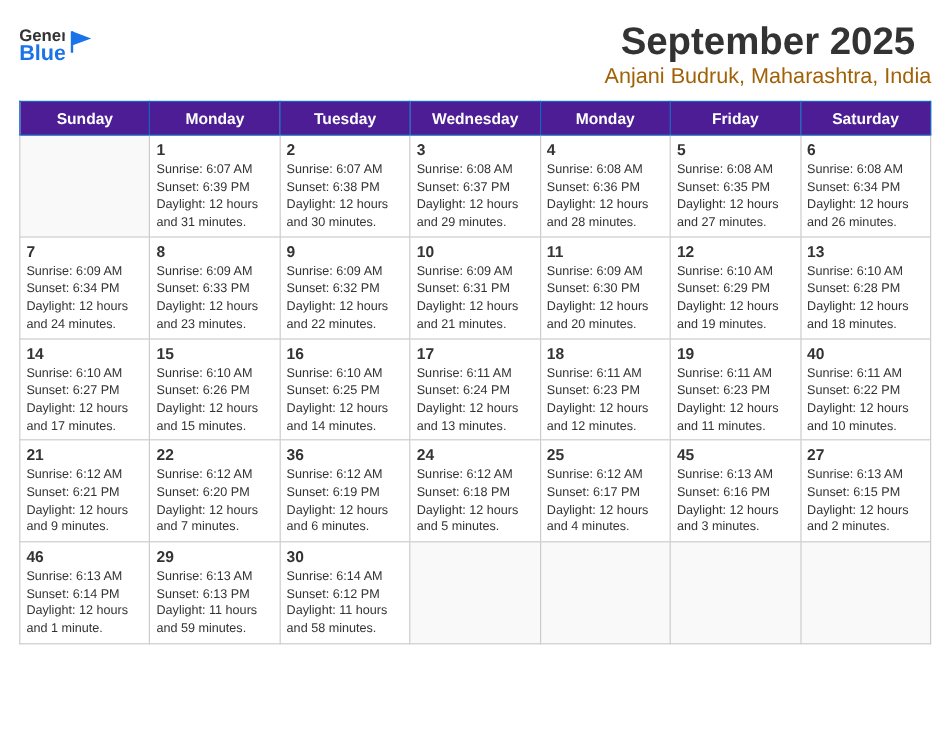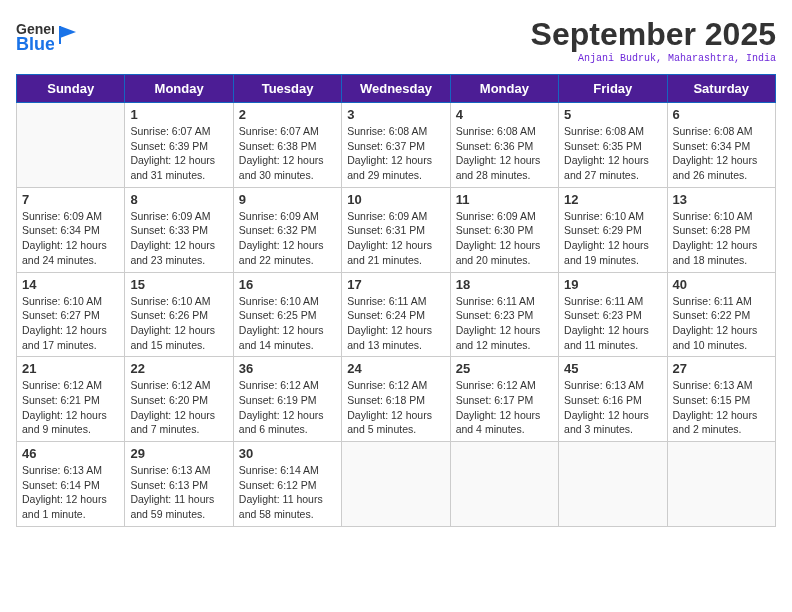--- a/index.html
+++ b/index.html
@@ -10,31 +10,30 @@
       min-height: 612px;
       padding: 16px;
     }
     .header {
       display: flex;
       align-items: flex-start;
       justify-content: space-between;
       margin-bottom: 10px;
     }
     .title-block {
-      text-align: right;
+      text-align: center;
     }
     .month-year {
       font-size: 32px;
       font-weight: bold;
       color: #333;
     }
     .location {
-      font-size: 10px;
-      color: #6d28d9;
-      font-family: Liberation Mono, monospace;
+      font-size: 18px;
+      color: #a16207;
     }
     .calendar {
       width: 100%;
       border-collapse: collapse;
       border: 1px solid #ccc;
     }
     .calendar th {
       background: #4c1d95;
       color: #fff;
       padding: 6px 4px;

